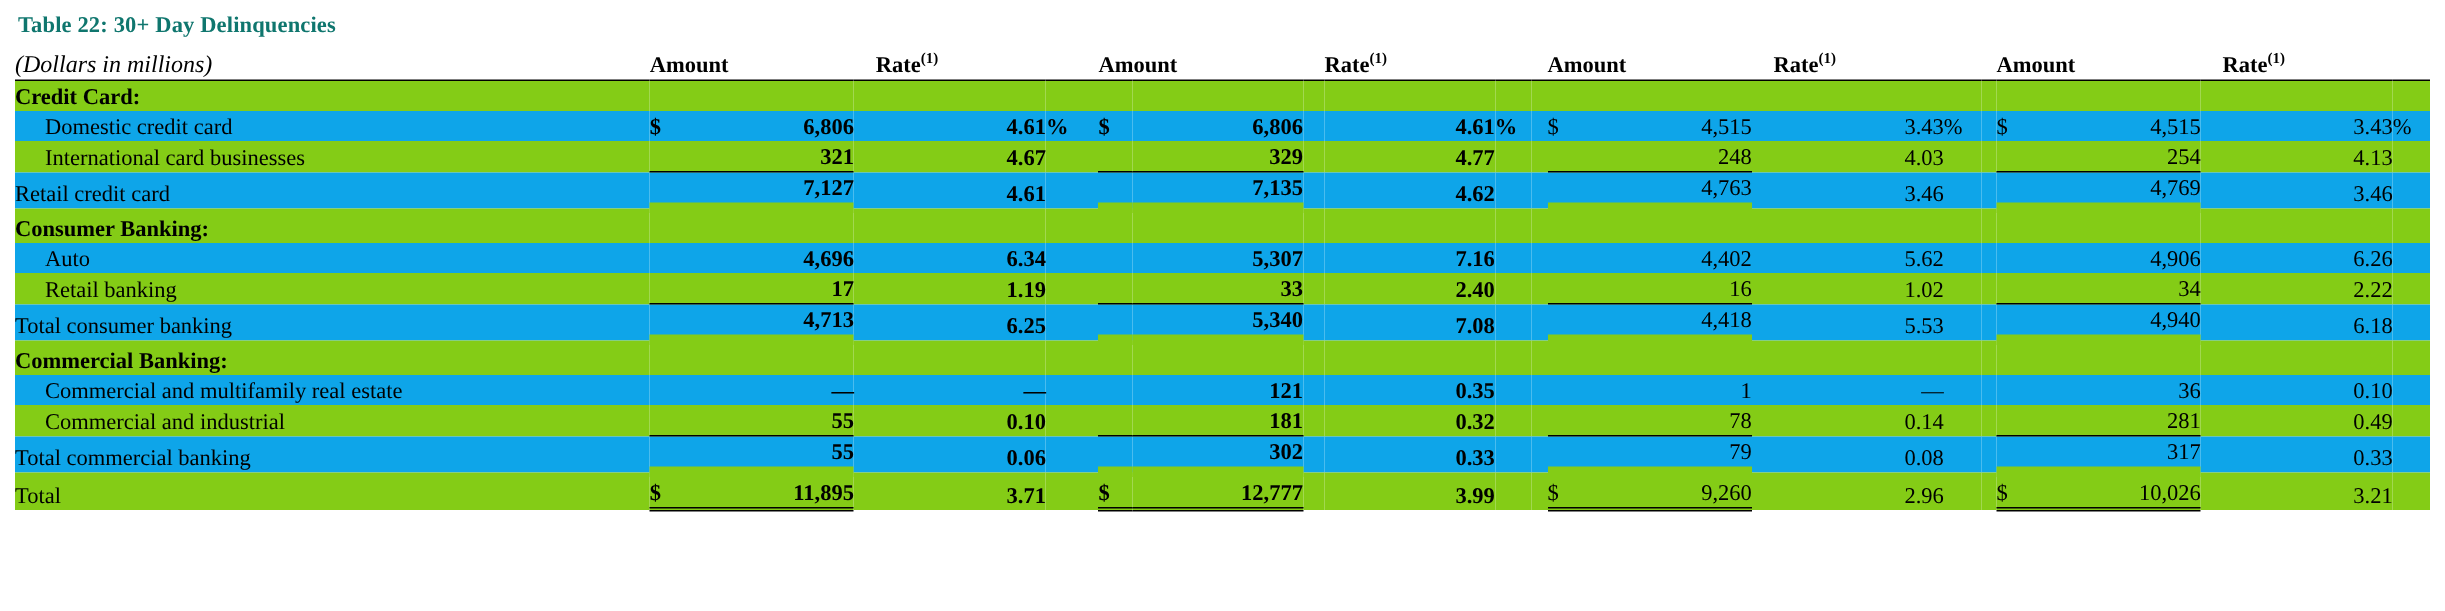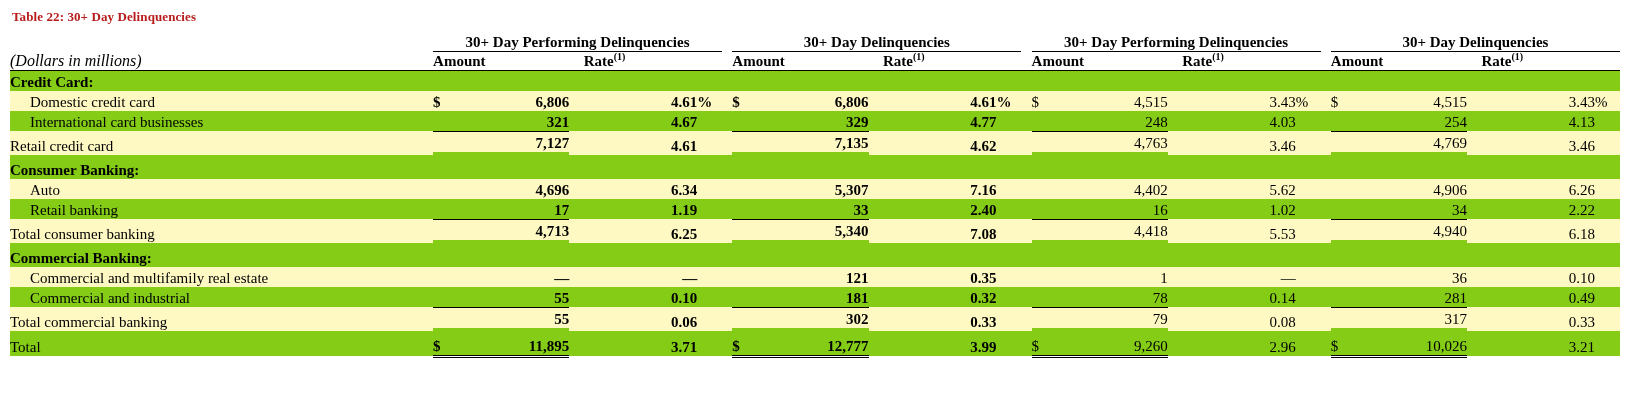--- a/index.html
+++ b/index.html
@@ -16,23 +16,23 @@
   }
   .page {
     position: relative;
     width: 1630px;
     height: 407px;
     box-sizing: border-box;
     padding: 6px 10px 0 10px;
   }
   .table-caption {
     font-family: "Liberation Serif", serif;
-    font-size: 13px;
+    font-size: 15px;
     font-weight: bold;
-    color: #b91c1c;
+    color: #0f766e;
     margin: 3px 0 9px 2px;
     letter-spacing: 0.1px;
   }
   table.fin {
     border-collapse: collapse;
     width: 1610px;
     table-layout: fixed;
     font-size: 15px;
   }
   table.fin td, table.fin th {
@@ -69,21 +69,21 @@
   }
   .rule-bot { border-bottom: 1px solid #000; }
 
   .units {
     font-style: italic;
     font-size: 16px;
     padding-bottom: 2px;
     text-align: left;
   }
   .row-band { background: #84cc16; }
-  .row-white { background: #fef9c3; }
+  .row-white { background: #0ea5e9; }
 
   tr.data td { height: 20px; }
   td.label {
     text-align: left;
     padding-left: 2px;
   }
   td.label.indent1 { padding-left: 20px; }
   td.label.bold { font-weight: bold; }
   td.num {
     text-align: right;
@@ -137,30 +137,20 @@
       <col class="c-sep">
       <col class="c-cur">
         <col class="c-amt">
         <col class="c-gap">
         <col class="c-rate">
         <col class="c-pct">
     </colgroup>
 
     <thead>
       <tr>
-        <td></td>
-        <td class="hdr-group rule-bot" colspan="5">30+ Day Performing Delinquencies</td>
-        <td></td>
-        <td class="hdr-group rule-bot" colspan="5">30+ Day Delinquencies</td>
-        <td></td>
-        <td class="hdr-group rule-bot" colspan="5">30+ Day Performing Delinquencies</td>
-        <td></td>
-        <td class="hdr-group rule-bot" colspan="5">30+ Day Delinquencies</td>
-      </tr>
-      <tr>
         <td class="units rule-bot">(Dollars in millions)</td>
 
         <td class="hdr-sub rule-bot" colspan="2">Amount</td>
         <td class="rule-bot"></td>
         <td class="hdr-sub rule-bot" colspan="2"><span>Rate</span><sup>(1)</sup></td>
         <td class="rule-bot"></td>
 
         <td class="hdr-sub rule-bot" colspan="2">Amount</td>
         <td class="rule-bot"></td>
         <td class="hdr-sub rule-bot" colspan="2"><span>Rate</span><sup>(1)</sup></td>

